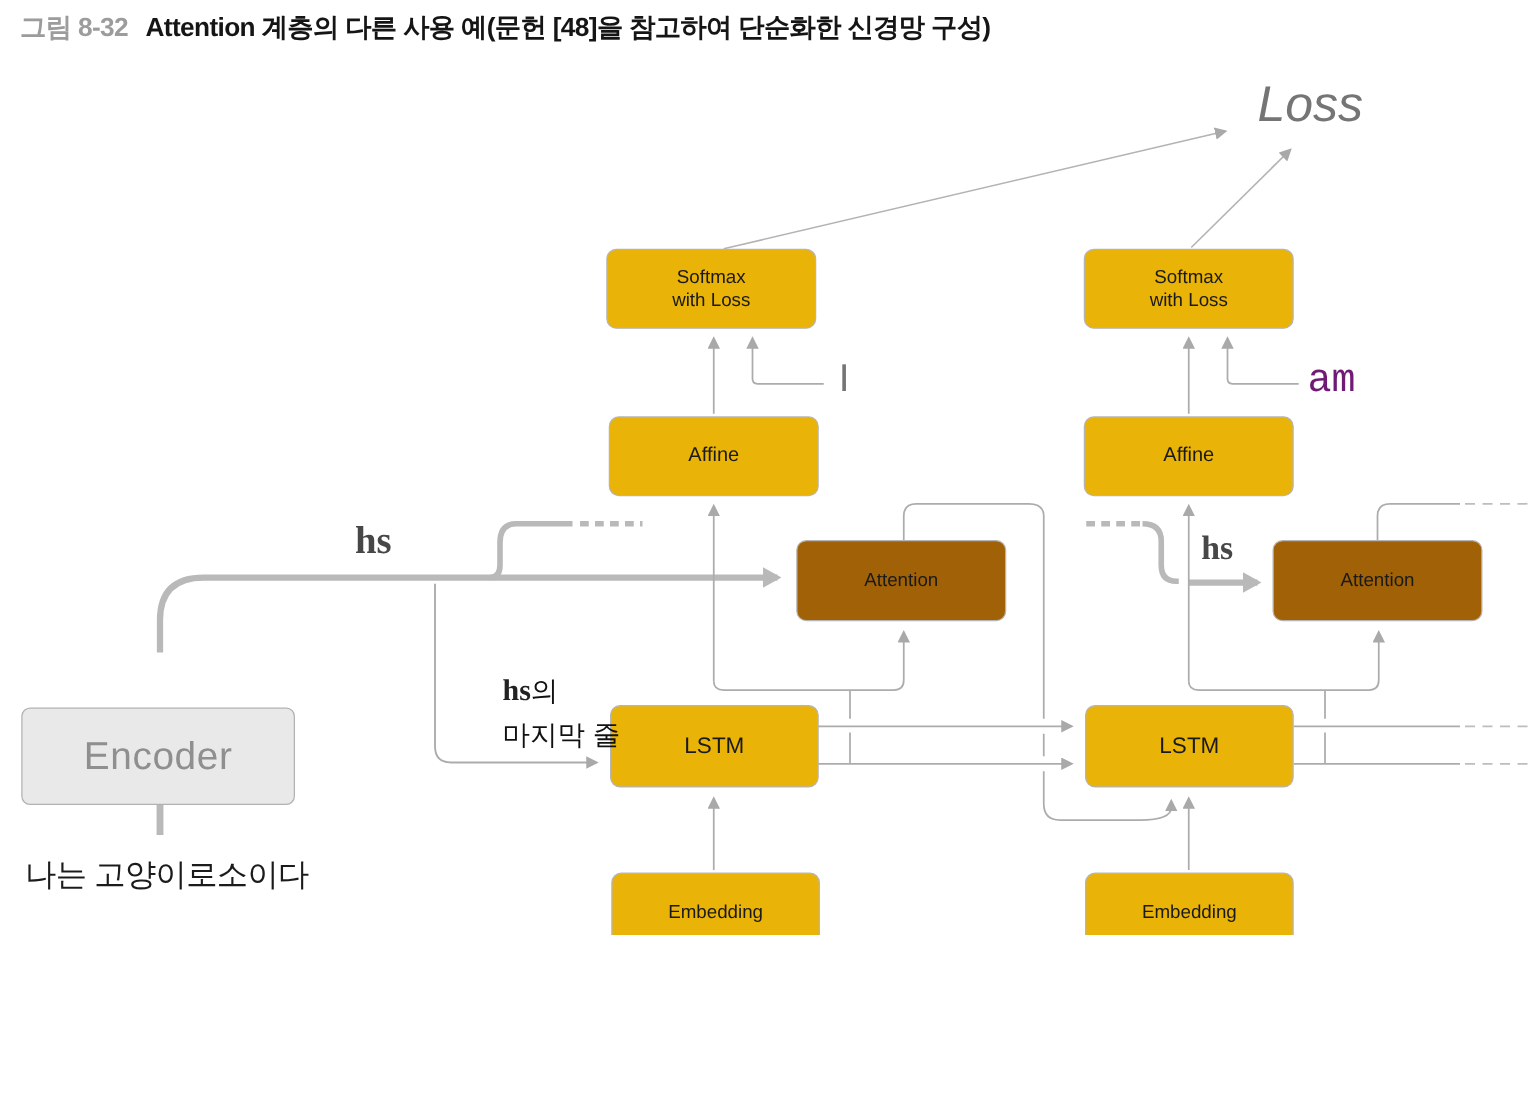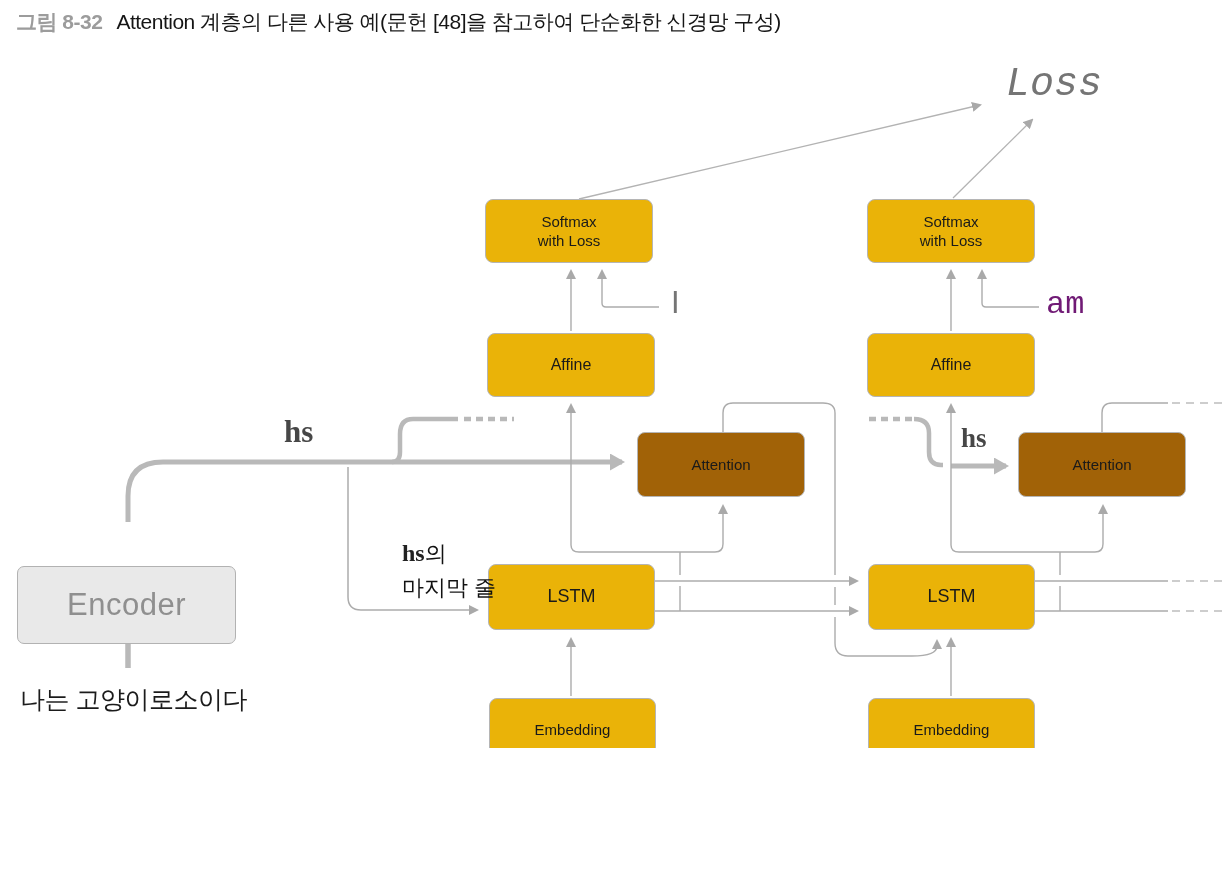--- a/index.html
+++ b/index.html
@@ -3,39 +3,39 @@
 <meta charset="utf-8">
 <style>
   html,body{margin:0;padding:0;background:#ffffff;}
   #stage{
     position:relative;width:1232px;height:748px;background:#ffffff;overflow:hidden;
     font-family:"Liberation Sans",sans-serif;
   }
   
   .title-row{position:absolute;left:16px;top:8px;display:flex;align-items:baseline;gap:14px;white-space:nowrap;}
   .fig-label{font-size:21px;font-weight:bold;color:#9c9c9c;letter-spacing:-0.5px;}
-  .fig-caption{font-size:21px;font-weight:400;color:#151515;letter-spacing:-0.5px;}
+  .fig-caption{font-size:21px;font-weight:700;color:#151515;letter-spacing:-0.5px;}
   
   .nbox{
     position:absolute;box-sizing:border-box;border:1.6px solid #b5b5b5;border-radius:8px;
     background:#eab308;display:flex;align-items:center;justify-content:center;text-align:center;
     font-size:15px;color:#1a1a1a;line-height:1.3;white-space:pre-line;
   }
   .nbox.attn{background:#a16207;}
   .nbox.lstm{font-size:18px;}
   .nbox.affine{font-size:16px;}
   .encoder{
     position:absolute;left:17px;top:522px;width:219px;height:78px;box-sizing:border-box;
     border:1.6px solid #b2b2b2;border-radius:7px;background:#e9e9e9;
     display:flex;align-items:center;justify-content:center;
     font-size:31px;color:#8f8f8f;letter-spacing:0.5px;margin-top:44px;
   }
   
   .lab{position:absolute;white-space:nowrap;}
-  .loss{font-family:Liberation Mono, monospace;font-style:italic;font-size:40px;color:#757575;}
+  .loss{font-family:Liberation Sans, sans-serif;font-style:italic;font-size:40px;color:#757575;}
   .hs{font-family:"Liberation Serif",serif;font-weight:bold;color:#474747;}
   .hs.left{font-size:31px;}
   .hs.right{font-size:27px;}
   .gray-word{color:#757575;font-size:31px;}
   .gray-word.am{color:#701a75;font-size:32px;font-family:Liberation Mono, monospace;}
   .bottom-word{color:#6f6f6f;font-size:31px;letter-spacing:1px;text-decoration:underline;}
   .sentence{color:#1b1b1b;font-size:25px;letter-spacing:-0.5px;}
   .hs-note{color:#111;font-size:22px;line-height:1.5;white-space:nowrap;}
   .hs-note .hs-inline{font-family:"Liberation Serif",serif;font-weight:bold;font-size:24px;color:#222;}
   svg{position:absolute;left:0;top:0;}

